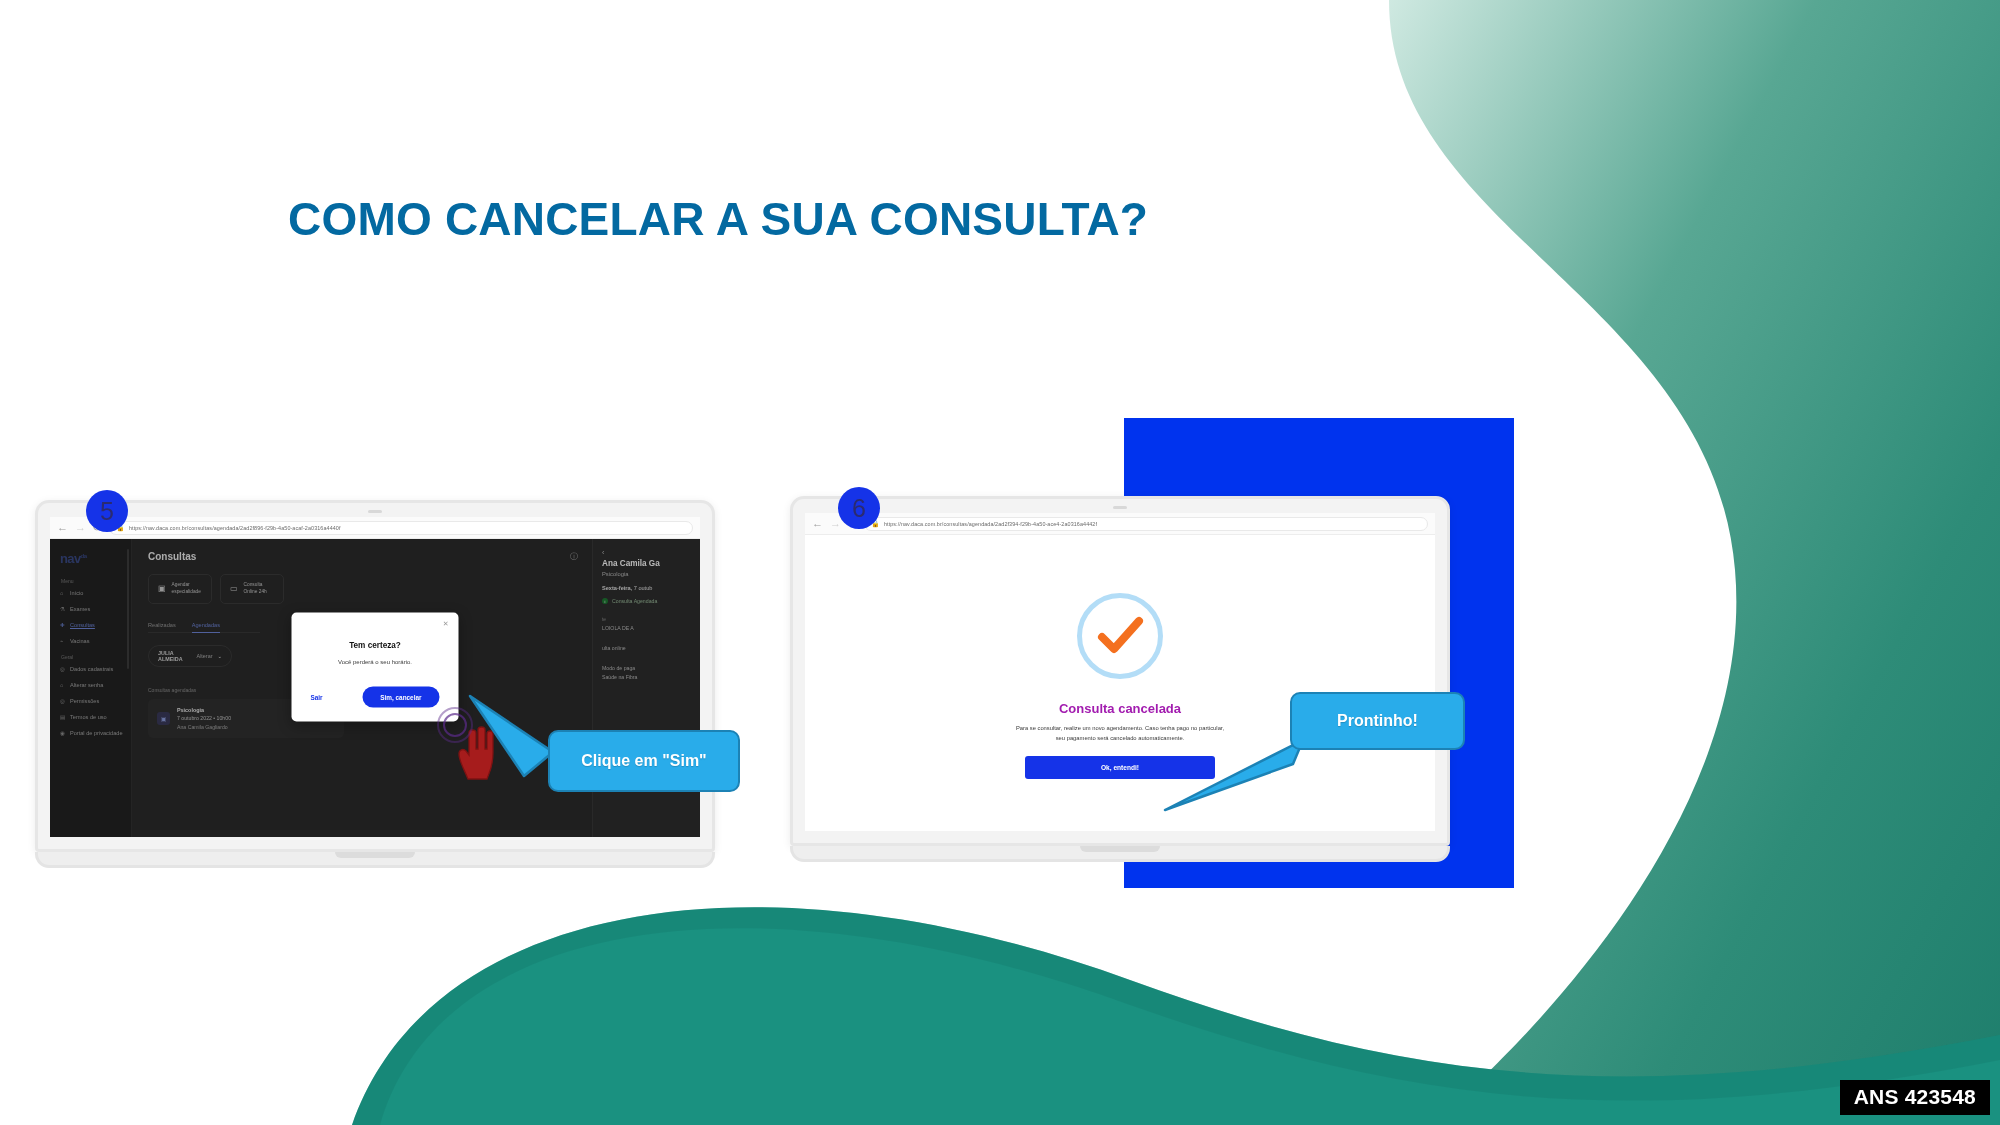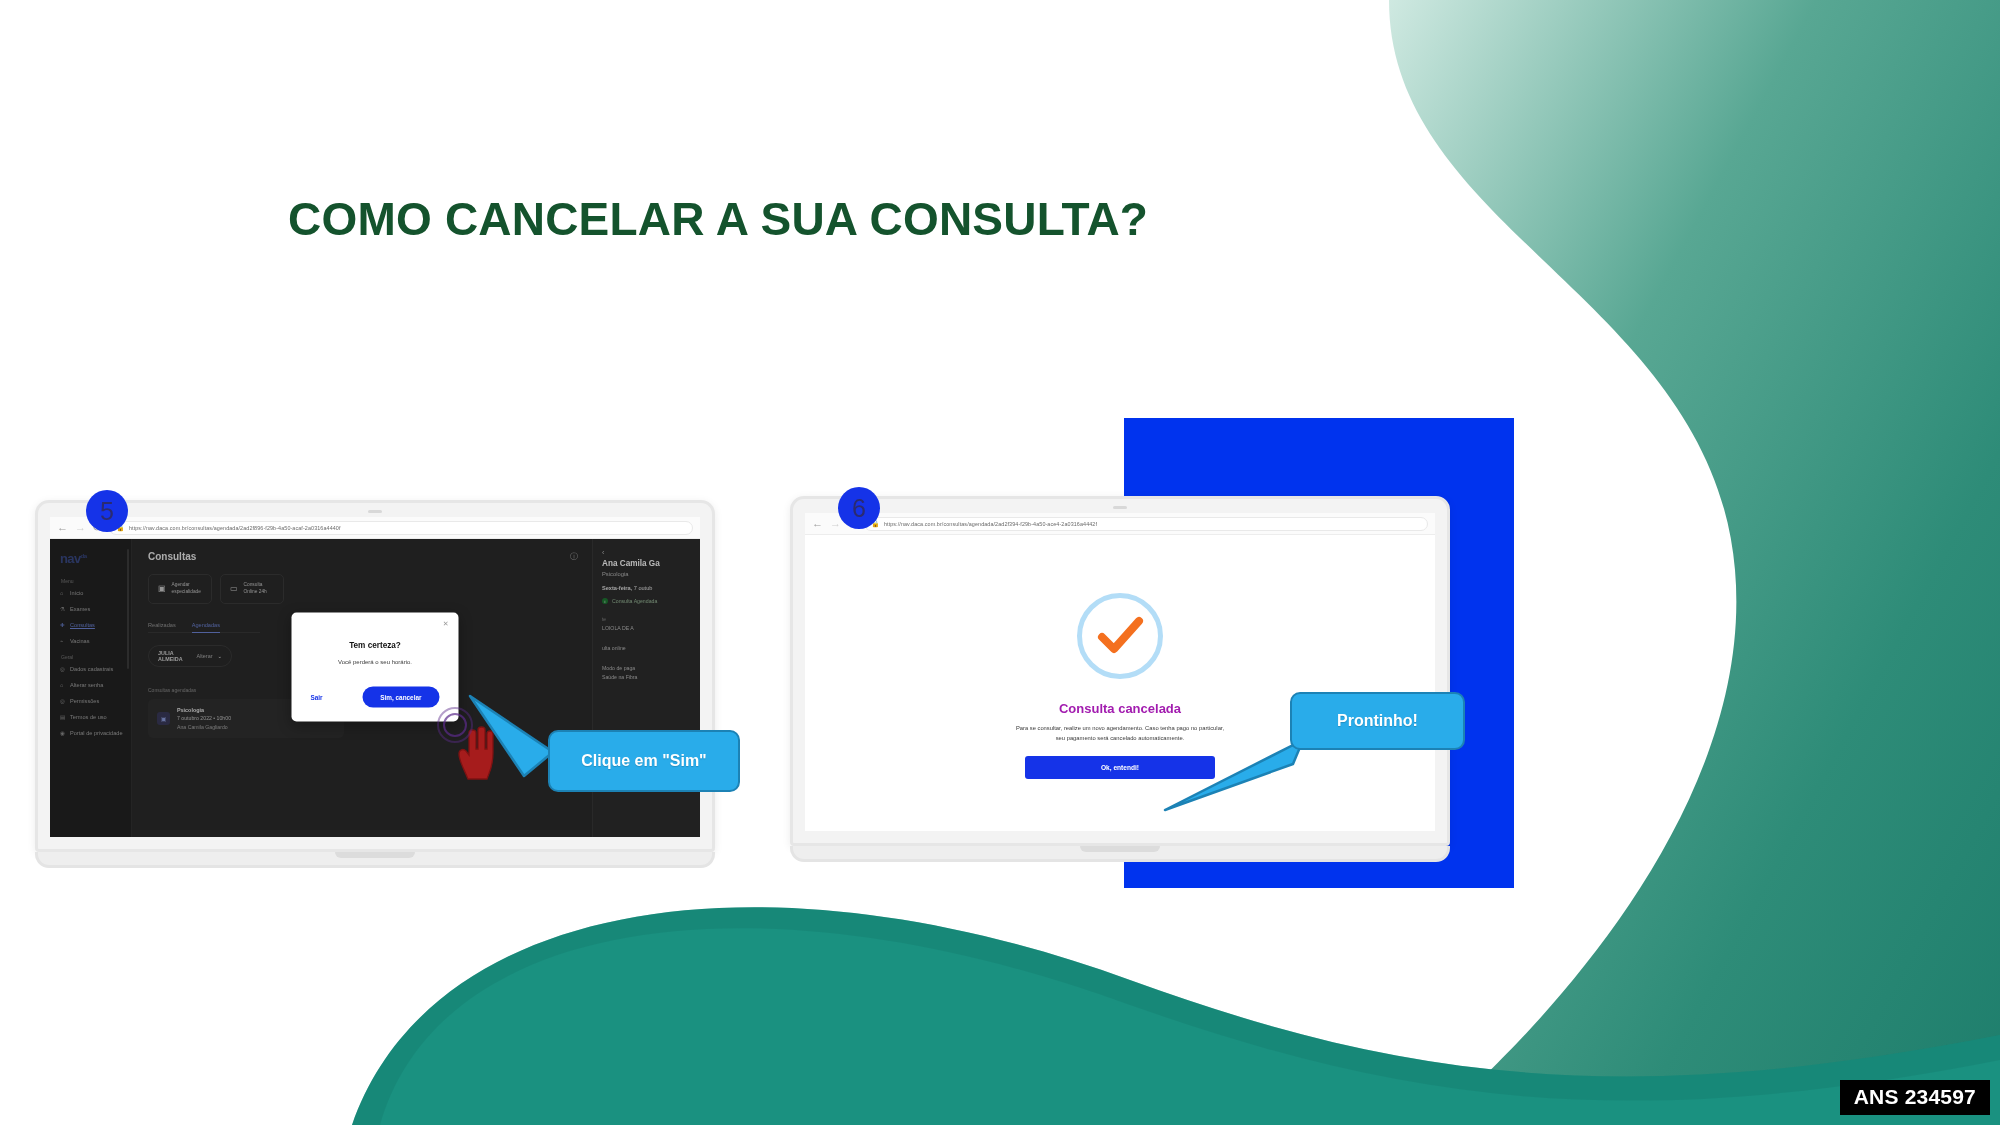--- a/index.html
+++ b/index.html
@@ -15,21 +15,21 @@
   .bg-svg { position: absolute; inset: 0; width: 2000px; height: 1125px; }
 
   
   .logo-wrap { position: absolute; left: 30px; top: 28px; width: 212px; height: 190px; }
   .logo-svg { width: 212px; height: 190px; }
 
   
   .page-title {
     position: absolute; left: 288px; top: 192px;
     font-size: 46px; font-weight: 700; letter-spacing: .2px;
-    color: #14532d; white-space: nowrap;
+    color: #0369a1; white-space: nowrap;
     font-family: "Liberation Sans", sans-serif;
   }
 
   
   .blue-rect {
     position: absolute; left: 1124px; top: 418px; width: 390px; height: 470px;
     background: #0033EE;
   }
 
   
@@ -458,15 +458,15 @@
 
   <div class="callout" style="left:1290px; top:692px; width:175px; height:58px;">
     <svg style="left:-125px; top:-10px; width:320px; height:160px;" viewBox="0 0 320 160">
       <path d="M 138 58 L 0 128 L 128 82 Z" fill="#29ACEA" stroke="#1C82B5" stroke-width="2.5" stroke-linejoin="round"></path>
     </svg>
     <div class="bubble" style="width:175px; height:58px; position:relative;">
       <span>Prontinho!</span>
     </div>
   </div>
 
-  <div class="ans">ANS 234597</div>
+  <div class="ans">ANS 423548</div>
 
 </div>
 
 </body></html>

